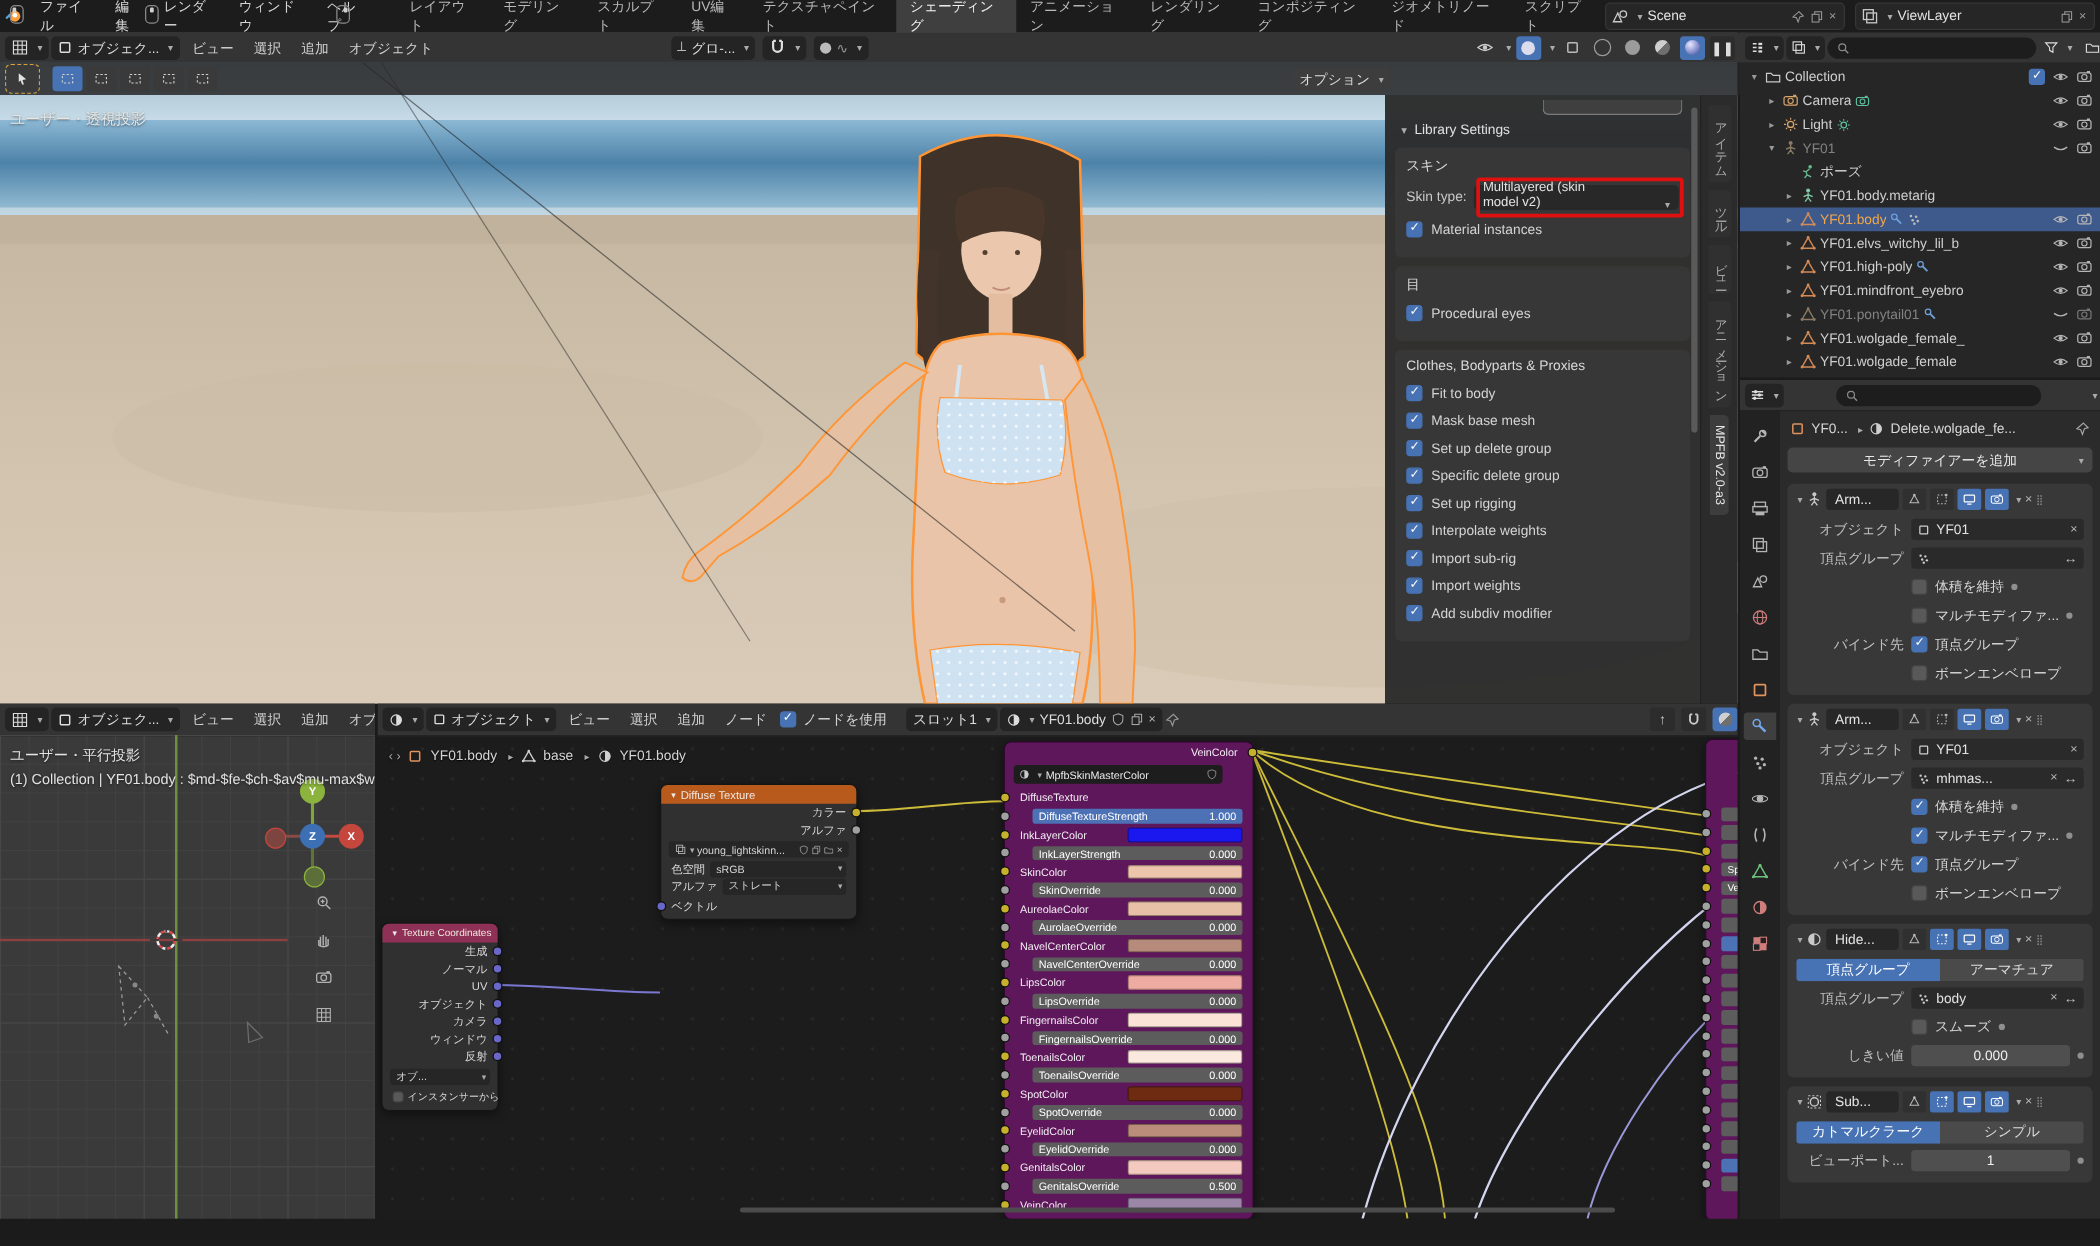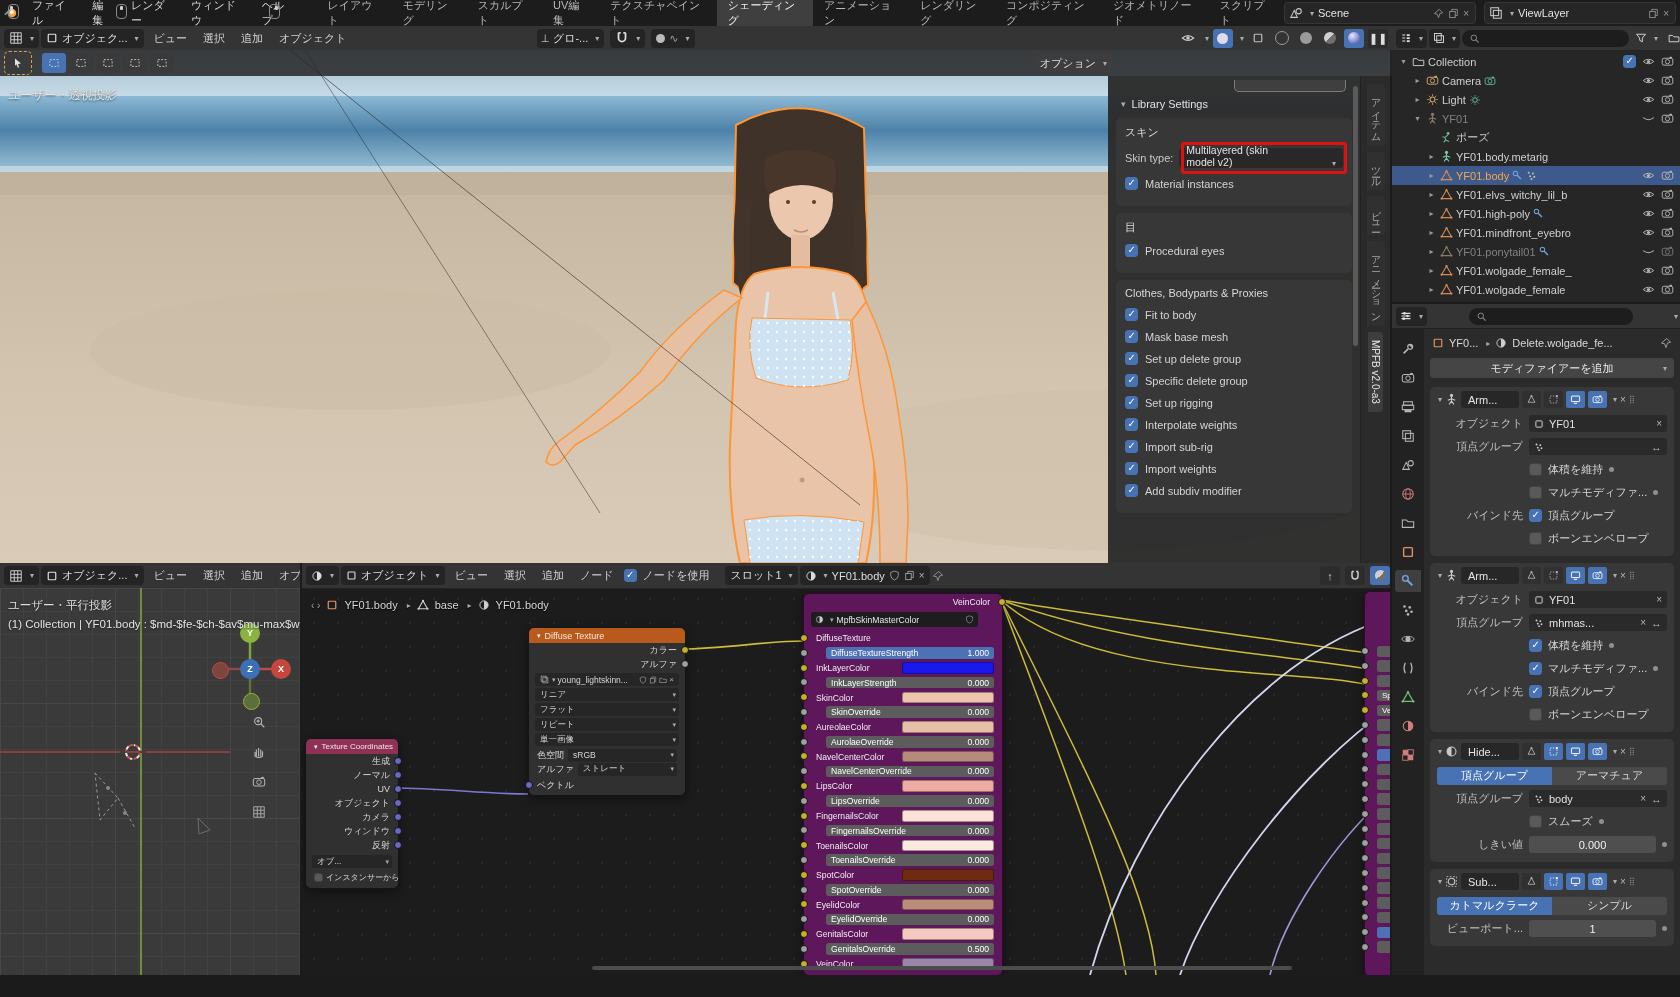--- a/index.html
+++ b/index.html
@@ -1525,38 +1525,20 @@
             </svg>
           <svg class="si" style="width:8px;height:8px;color:#aaa">
               <use href="#i-copy"></use>
             </svg>
           <svg class="si" style="width:8px;height:8px;color:#aaa">
               <use href="#i-coll"></use>
             </svg>
           <span class="xchar" style="font-size:8px">×</span>
         </span>
       </div>
-      <div id="df-drops">
-          <div class="ndd">
-            <span>リニア</span>
-            <span class="caret">▾</span>
-          </div>
-          <div class="ndd">
-            <span>フラット</span>
-            <span class="caret">▾</span>
-          </div>
-          <div class="ndd">
-            <span>リピート</span>
-            <span class="caret">▾</span>
-          </div>
-          <div class="ndd">
-            <span>単一画像</span>
-            <span class="caret">▾</span>
-          </div>
-        </div>
       <div class="nrow" style="gap:4px">
         <span>色空間</span>
         <span class="ndd" style="flex:1;margin:0">
             <span>sRGB</span>
             <span class="caret">▾</span>
           </span>
       </div>
       <div class="nrow" style="gap:4px;margin-bottom:2px">
         <span>アルファ</span>
         <span class="ndd" style="flex:1;margin:0">

